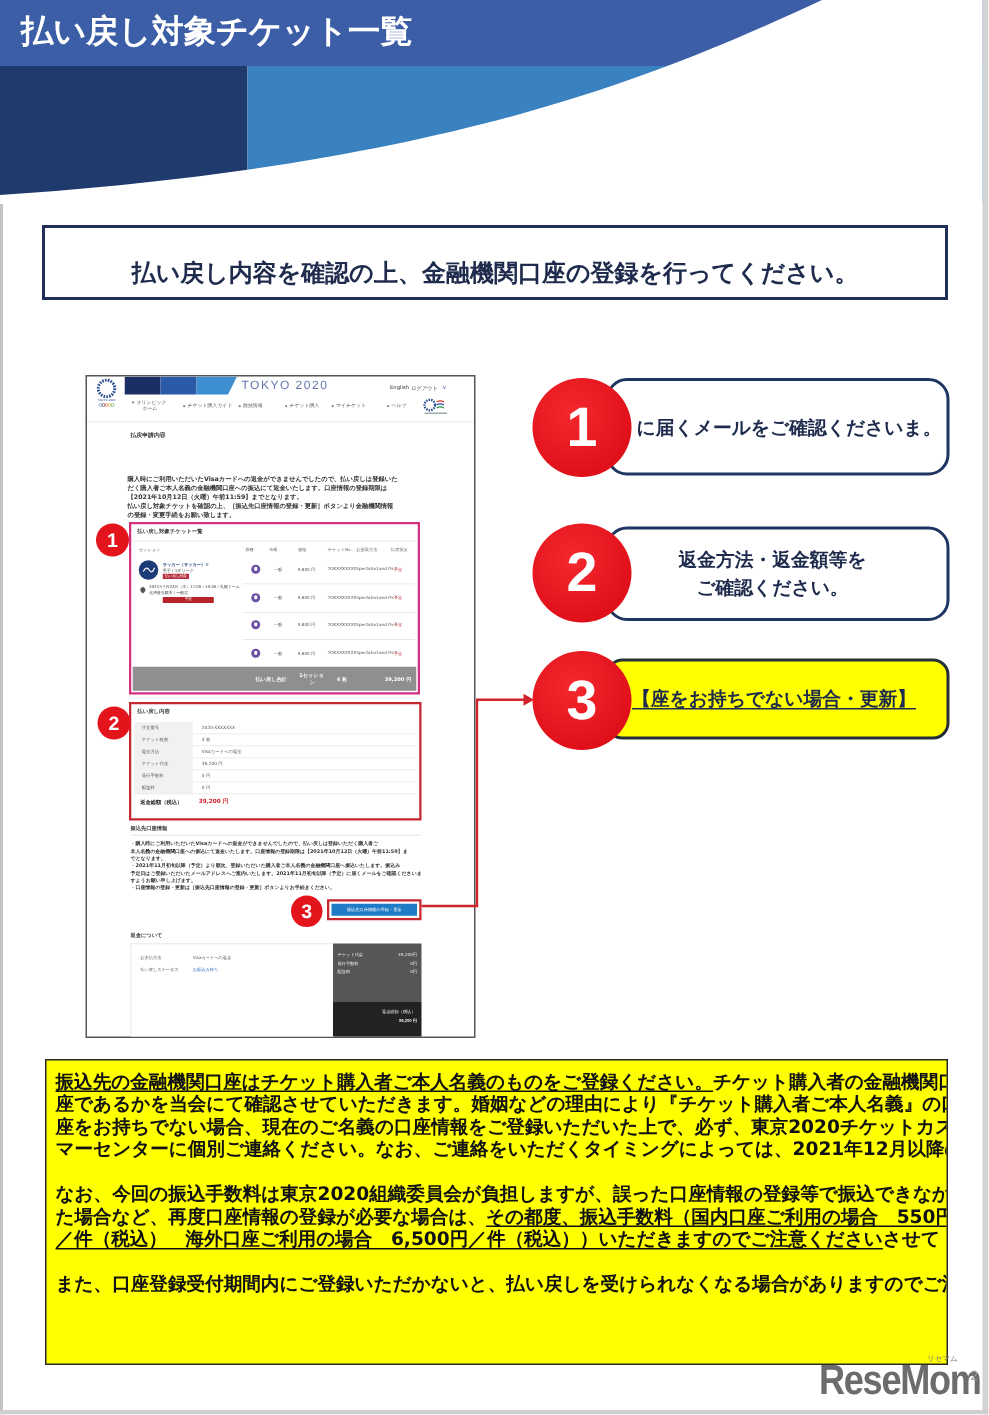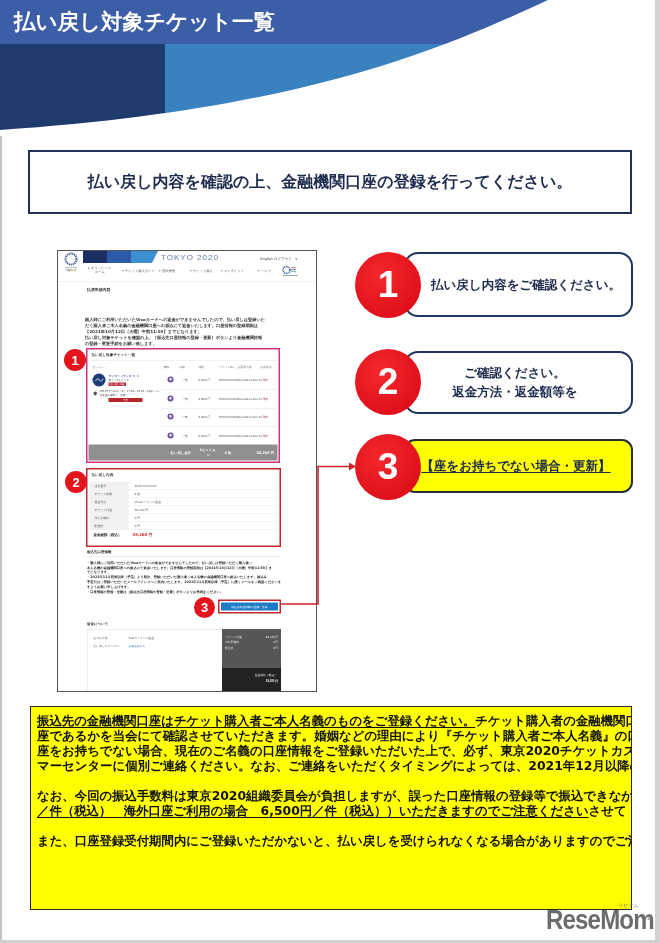--- a/index.html
+++ b/index.html
@@ -7,21 +7,21 @@
 body{position:relative;overflow:hidden;background:#fff;font-family:"DejaVu Sans",sans-serif;color:#111;}
 .abs{position:absolute;}
 .nw{white-space:nowrap;}
 
 .frame-l{left:0;top:0;width:2px;height:943px;background:#c4c4c4;}
 .frame-r{right:0;top:0;width:4px;height:943px;background:#d2d2d2;}
 .frame-b{left:0;bottom:0;width:659px;height:3px;background:#cfcfcf;}
 
 .title{left:14px;top:9px;font-size:21.5px;line-height:26px;font-weight:700;color:#fff;white-space:nowrap;}
 
-.instr{left:28px;top:150px;width:604px;height:64px;border:2px solid #1f2f5a;background:#fff;}
+.instr{left:28px;top:150px;width:604px;height:50px;border:2px solid #1f2f5a;background:#fff;}
 .instr span{display:block;text-align:center;font-size:16px;line-height:59px;font-weight:700;color:#1e2b4d;white-space:nowrap;}
 
 .callout{left:404px;width:229px;border:2px solid #1f3562;border-radius:14px;background:#fff;}
 .callout.y{background:#ffff00;border-color:#243036;border-radius:11px;}
 .cnum{left:355px;width:66px;height:66px;border-radius:50%;background:radial-gradient(circle at 40% 35%,#f4282e,#e0101a 72%);color:#fff;font-family:"Liberation Sans",sans-serif;font-weight:700;font-size:37px;line-height:66px;text-align:center;}
 .ctext{font-size:12.5px;font-weight:700;color:#1e2b4d;white-space:nowrap;text-align:center;line-height:19px;}
 .ctext.u span{text-decoration:underline;text-underline-offset:2px;}
 
 .notice{left:30px;top:706px;width:602px;height:204px;border:1.5px solid #2a2a2a;background:#ffff00;padding:6px 0 0 6px;overflow:hidden;}
 .notice .p{margin-bottom:15px;}
@@ -272,44 +272,45 @@
   </div>
 </div>
 
 <svg class="abs" style="left:0;top:0;pointer-events:none" width="659" height="943">
   <path d="M 281 604 L 318 604 L 318 466.5 L 350 466.5" stroke="#d0242b" stroke-width="1.6" fill="none"></path>
   <polygon points="349,462.5 356,466.5 349,470.5" fill="#d0242b"></polygon>
 </svg>
 
 <div class="abs callout" style="top:252px;height:65px"></div>
 <div class="abs cnum" style="top:252px">1</div>
-<div class="abs ctext" style="left:421px;top:275px;width:210px">払い戻し内容をご確認ください。</div>
+<div class="abs ctext" style="left:421px;top:275px;width:210px">に届くメールをご確認くださいま。</div>
 
 <div class="abs callout" style="top:351px;height:63px"></div>
 <div class="abs cnum" style="top:349px">2</div>
 <div class="abs ctext" style="left:421px;top:363px;width:188px">
+  <div>返金方法・返金額等を</div>
   <div>ご確認ください。</div>
-  <div>返金方法・返金額等を</div>
 </div>
 
 <div class="abs callout y" style="top:439px;height:54px"></div>
 <div class="abs cnum" style="top:434px">3</div>
 <div class="abs ctext u" style="left:416px;top:456px;width:200px">
   <span>【座をお持ちでない場合・更新】</span>
 </div>
 
 <div class="abs notice">
   <div class="p">
     <span class="ln"><span class="u">振込先の金融機関口座はチケット購入者ご本人名義のものをご登録ください。</span><span>チケット購入者の金融機関口</span></span>
     <span class="ln"><span>座であるかを当会にて確認させていただきます。婚姻などの理由により『チケット購入者ご本人名義』の口</span></span>
     <span class="ln"><span>座をお持ちでない場合、現在のご名義の口座情報をご登録いただいた上で、必ず、東京2020チケットカスタ</span></span>
     <span class="ln"><span>マーセンターに個別ご連絡ください。なお、ご連絡をいただくタイミングによっては、2021年12月以降の振</span></span>
   </div>
   <div class="p">
     <span class="ln"><span>なお、今回の振込手数料は東京2020組織委員会が負担しますが、誤った口座情報の登録等で振込できなかっ</span></span>
+    <span class="ln"><span>た場合など、再度口座情報の登録が必要な場合は、</span><span class="u">その都度、振込手数料（国内口座ご利用の場合　550円</span></span>
     <span class="ln"><span class="u">／件（税込）　海外口座ご利用の場合　6,500円／件（税込））いただきますのでご注意ください</span><span>させて</span></span>
   </div>
   <div class="p">
     <span class="ln"><span>また、口座登録受付期間内にご登録いただかないと、払い戻しを受けられなくなる場合がありますのでご注</span></span>
   </div>
 </div>
 
 <div class="abs wm nw">ReseMom</div>
 <div class="abs wm-kana nw">リセマム</div>
 <div class="abs pg nw">2</div>

